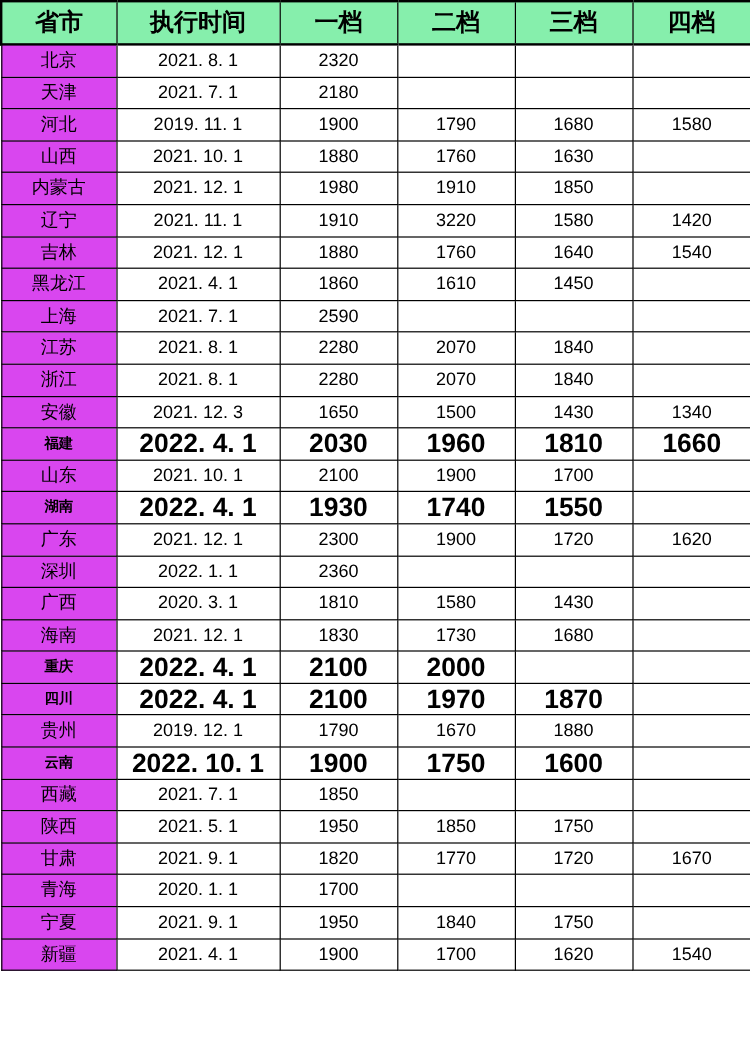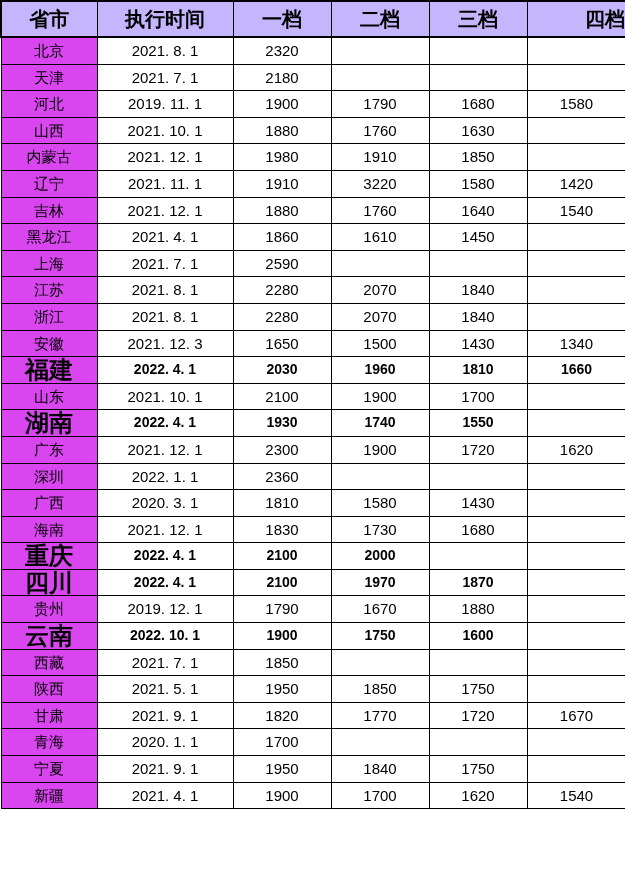--- a/index.html
+++ b/index.html
@@ -34,40 +34,40 @@
     height: 25.6px;
     line-height: 25.6px;
     font-size: 15px;
     color: #000000;
   }
   table.wage-table thead th {
     font-size: 20px;
     font-weight: bold;
     height: 34px;
     line-height: 34px;
-    background: #c4b5fd;
+    background: #86efac;
     border: 1px solid #000000;
     border-width: 2px 1px 2px 1px;
   }
   table.wage-table thead th:first-child { border-left-width: 2px; }
-  table.wage-table thead th:last-child { border-right-width: 2px; text-align: right; }
+  table.wage-table thead th:last-child { border-right-width: 2px; }
 
   td.province {
     background: #d946ef;
     font-size: 15px;
   }
   td.num, td.date {
     background: #ffffff;
   }
   tr.hl td {
     font-weight: bold;
-    font-size: 14px;
+    font-size: 22px;
   }
   tr.hl td.province {
-    font-size: 24px;
+    font-size: 12px;
   }
   td.empty { }
 </style>
 </head>
 <body>
 
 <table class="wage-table">
   <colgroup>
     <col class="c0">
       <col class="c1">

